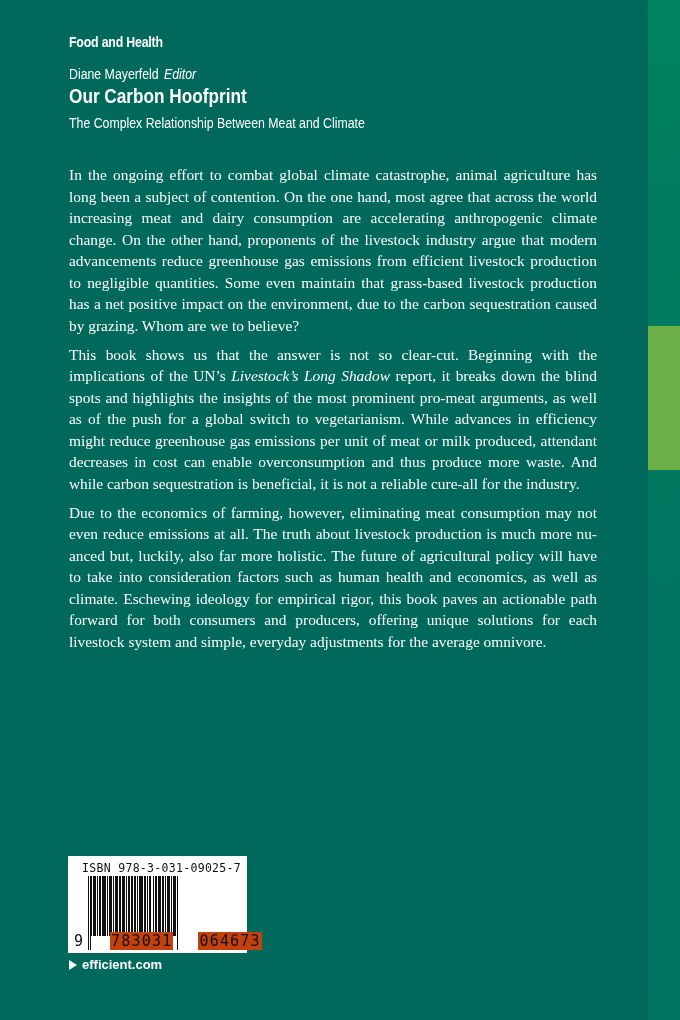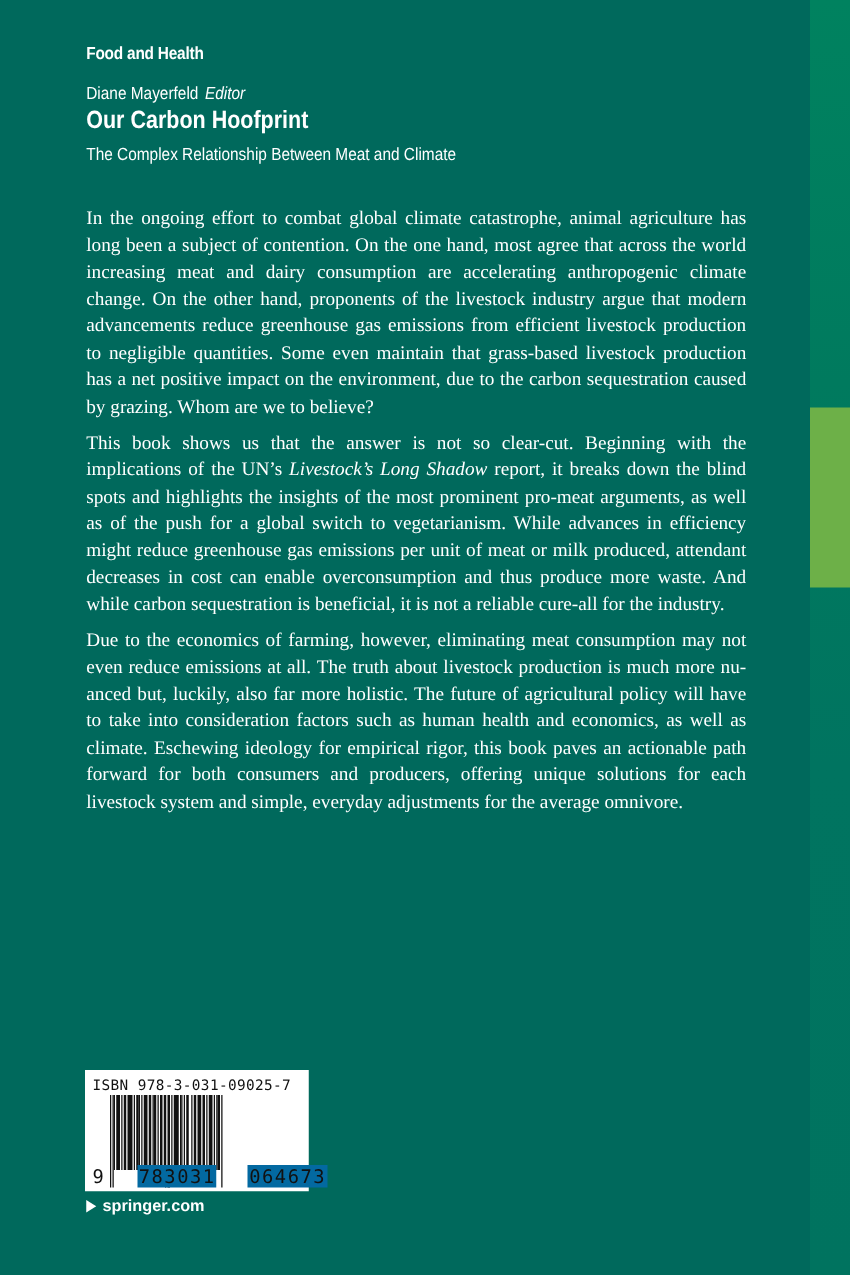--- a/index.html
+++ b/index.html
@@ -51,35 +51,35 @@
     }
     .blurb p { margin: 0 0 7.5px 0; }
     .blurb i { }
     .barcode-box {
       position: absolute; left: 68px; top: 856px; width: 179px; height: 97px;
       background: #ffffff; color: #111;
       box-sizing: border-box; padding: 4px 6px 0 6px;
     }
     .isbn-text {
       font-family: "DejaVu Sans Mono", monospace; font-size: 11.5px;
-      text-align: left; letter-spacing: 0.3px; white-space: nowrap;
+      text-align: right; letter-spacing: 0.3px; white-space: nowrap;
       height: 16px; line-height: 16px;
     }
     .bars {
       display: flex; align-items: flex-start; height: 66px; margin-left: 14px;
     }
     .bars span { display: block; background: #111; height: 60px; }
     .bars span.long { height: 74px; }
     .barcode-digits {
       position: absolute; left: 6px; top: 76px; width: 167px;
       font-family: "DejaVu Sans Mono", monospace; font-size: 15px;
       display: flex; justify-content: space-between; background: transparent;
     }
     .barcode-digits .d1 { background: #fff; padding-right: 2px; }
-    .barcode-digits .dg { background: #0369a1; letter-spacing: 1.2px; padding: 0 1px; margin-left: 25px; }
+    .barcode-digits .dg { background: #c2410c; letter-spacing: 1.2px; padding: 0 1px; margin-left: 25px; }
     .springer-link {
       position: absolute; left: 69px; top: 957px;
       font-family: "Liberation Sans", sans-serif; font-weight: bold; font-size: 13px;
       color: #ffffff; text-decoration: none; display: flex; align-items: center;
     }
     .arrow-icon {
       display: inline-block; width: 0; height: 0;
       border-top: 5px solid transparent; border-bottom: 5px solid transparent;
       border-left: 8px solid #ffffff; margin-right: 5px;
     }
@@ -181,14 +181,14 @@
     </div>
   <div class="barcode-digits">
     <span class="d1">9</span>
     <span class="dg">783031</span>
     <span class="dg">064673</span>
   </div>
 </div>
 
 <a class="springer-link">
   <span class="arrow-icon"></span>
-  <span>springer.com</span>
+  <span>efficient.com</span>
 </a>
 
 </body></html>

